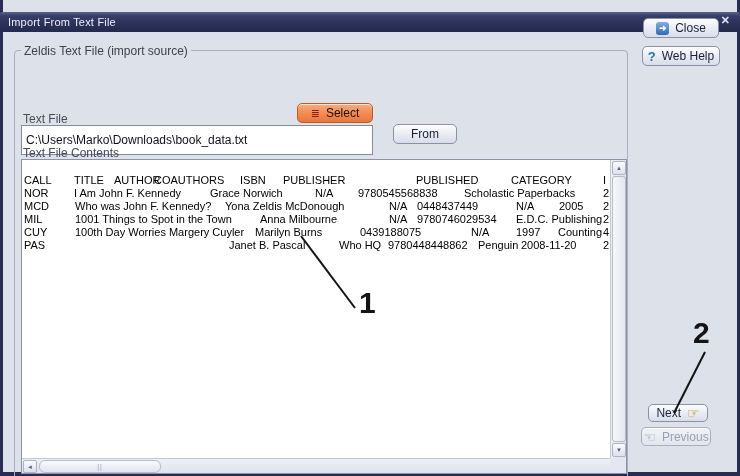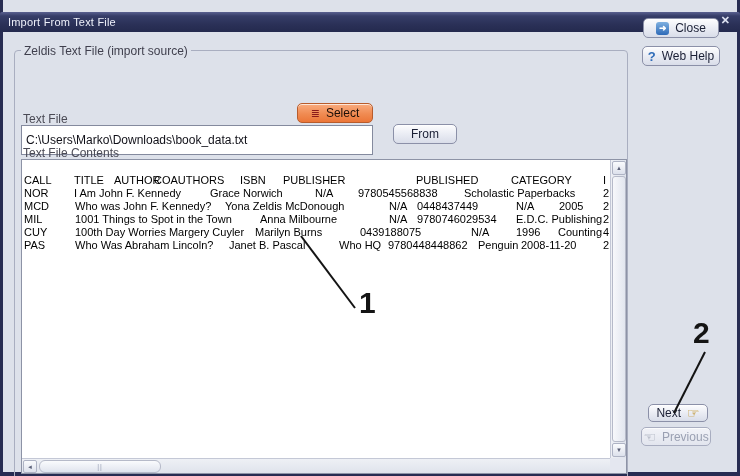--- a/index.html
+++ b/index.html
@@ -119,27 +119,26 @@
               <span style="left: 395px;">9780746029534</span>
               <span style="left: 494px;">E.D.C. Publishing</span>
               <span style="left: 581px;">2</span>
             </div>
             <div class="frow" style="top: 54px;">
               <span style="left: 2px;">CUY</span>
               <span style="left: 53px;">100th Day Worries Margery Cuyler</span>
               <span style="left: 233px;">Marilyn Burns</span>
               <span style="left: 338px; text-align: center;">0439188075</span>
               <span style="left: 449px;">N/A</span>
-              <span style="left: 494px;">1996</span>
+              <span style="left: 494px;">1997</span>
               <span style="left: 536px;">Counting</span>
               <span style="left: 581px;">4</span>
             </div>
             <div class="frow" style="top: 67px;">
               <span style="left: 2px;">PAS</span>
-              <span style="left: 53px;">Who Was Abraham Lincoln?</span>
               <span style="left: 207px;">Janet B. Pascal</span>
               <span style="left: 317px;">Who HQ</span>
               <span style="left: 366px;">9780448448862</span>
               <span style="left: 456px;">Penguin</span>
               <span style="left: 499px;">2008-11-20</span>
               <span style="left: 581px;">2</span>
             </div>
           </div>
         <div class="vscroll">
           <div class="sbtn up">▲</div>

